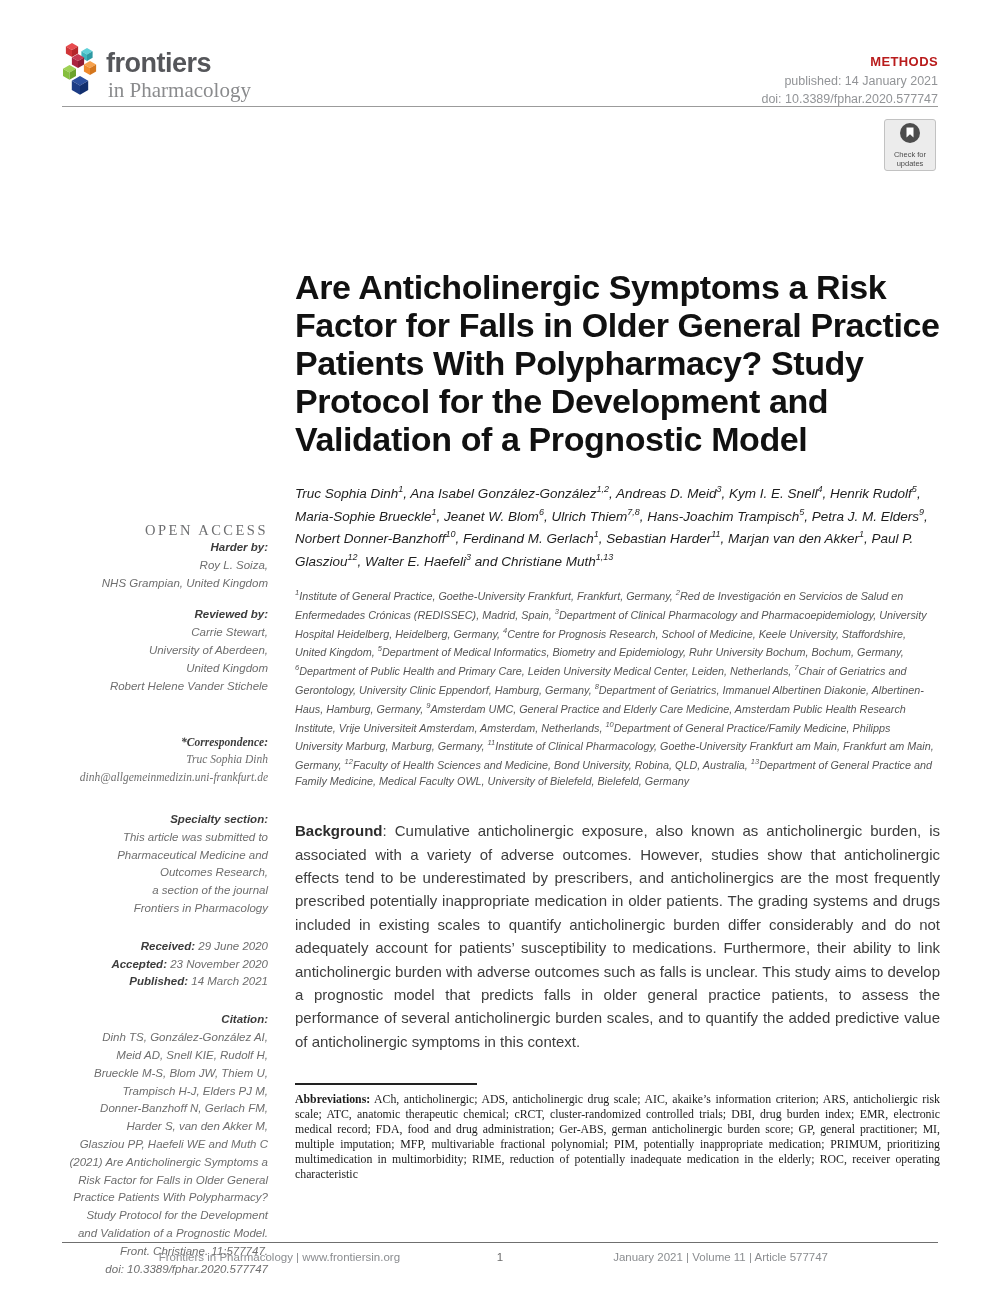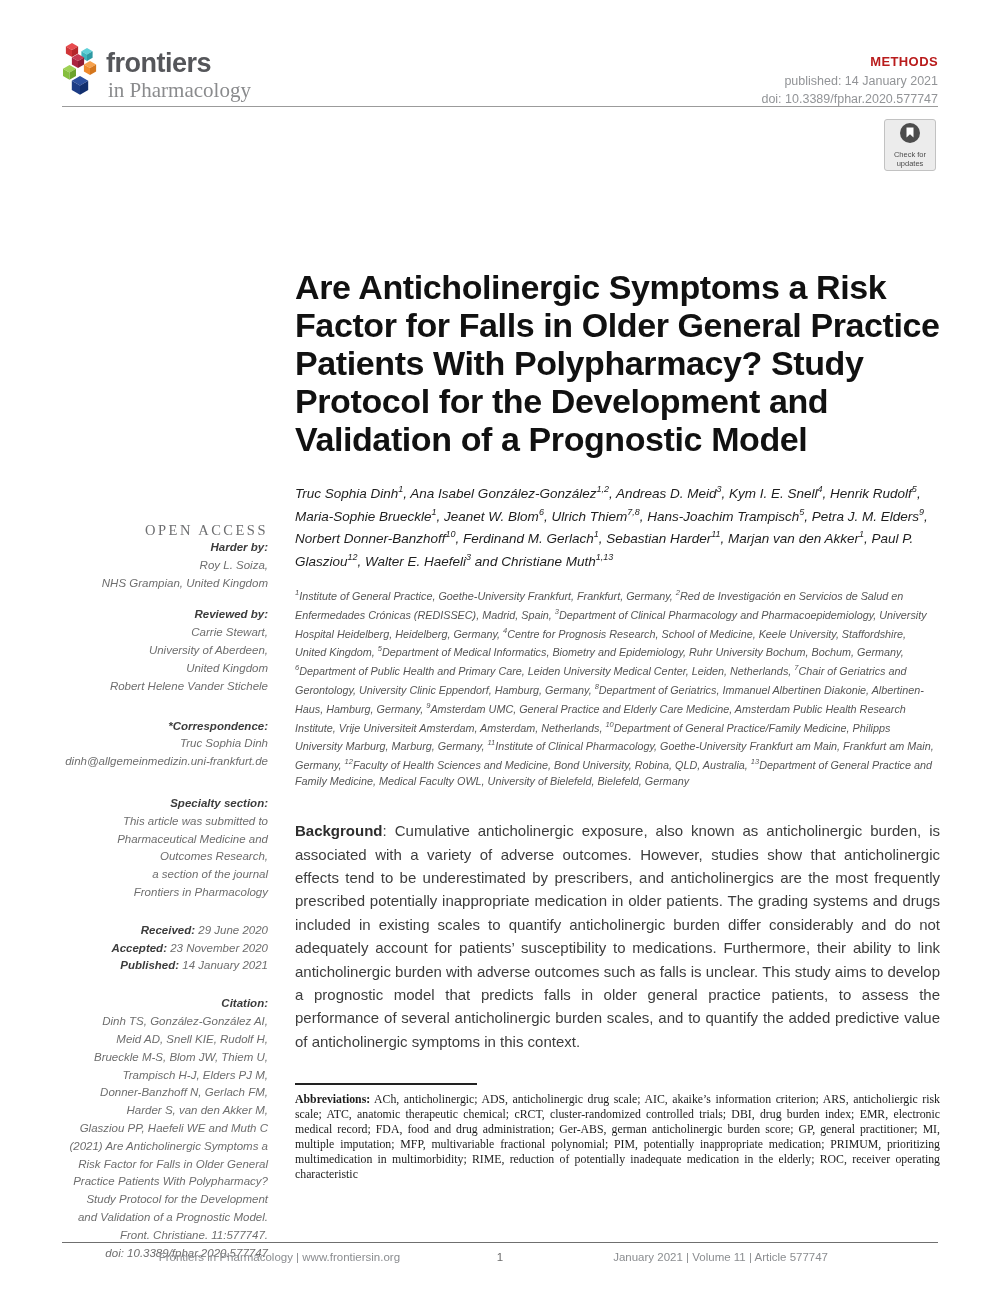--- a/index.html
+++ b/index.html
@@ -137,41 +137,41 @@
     <div class="side-group">
       <div class="side-label">Reviewed by:</div>
       <div>
           <div class="side-line">Carrie Stewart,</div>
           <div class="side-line">University of Aberdeen,</div>
           <div class="side-line">United Kingdom</div>
           <div class="side-line">Robert Helene Vander Stichele</div>
         </div>
     </div>
 
-    <div class="side-group" style="margin-top:22px;">
+    <div class="side-group" style="margin-top:38px;font-family:Liberation Serif, serif;">
       <div class="side-label">*Correspondence:</div>
       <div class="side-line">Truc Sophia Dinh</div>
       <a class="side-email" href="#">dinh@allgemeinmedizin.uni-frankfurt.de</a>
     </div>
 
     <div class="side-group" style="margin-top:24px;">
       <div class="side-label">Specialty section:</div>
       <div>
           <div class="side-line">This article was submitted to</div>
           <div class="side-line">Pharmaceutical Medicine and</div>
           <div class="side-line">Outcomes Research,</div>
           <div class="side-line">a section of the journal</div>
           <div class="side-line">Frontiers in Pharmacology</div>
         </div>
     </div>
 
     <div class="side-dates" style="margin-top:20px;">
       <div><span class="side-label">Received:</span> <span class="side-line">29 June 2020</span></div>
       <div><span class="side-label">Accepted:</span> <span class="side-line">23 November 2020</span></div>
-      <div><span class="side-label">Published:</span> <span class="side-line">14 January 2021</span></div>
+      <div><span class="side-label">Published:</span> <span class="side-line">14 March 2021</span></div>
     </div>
 
     <div class="side-group" style="margin-top:20px;">
       <div class="side-label">Citation:</div>
       <div>
           <div class="side-line">Dinh TS, González-González AI,</div>
           <div class="side-line">Meid AD, Snell KIE, Rudolf H,</div>
           <div class="side-line">Brueckle M-S, Blom JW, Thiem U,</div>
           <div class="side-line">Trampisch H-J, Elders PJ M,</div>
           <div class="side-line">Donner-Banzhoff N, Gerlach FM,</div>

